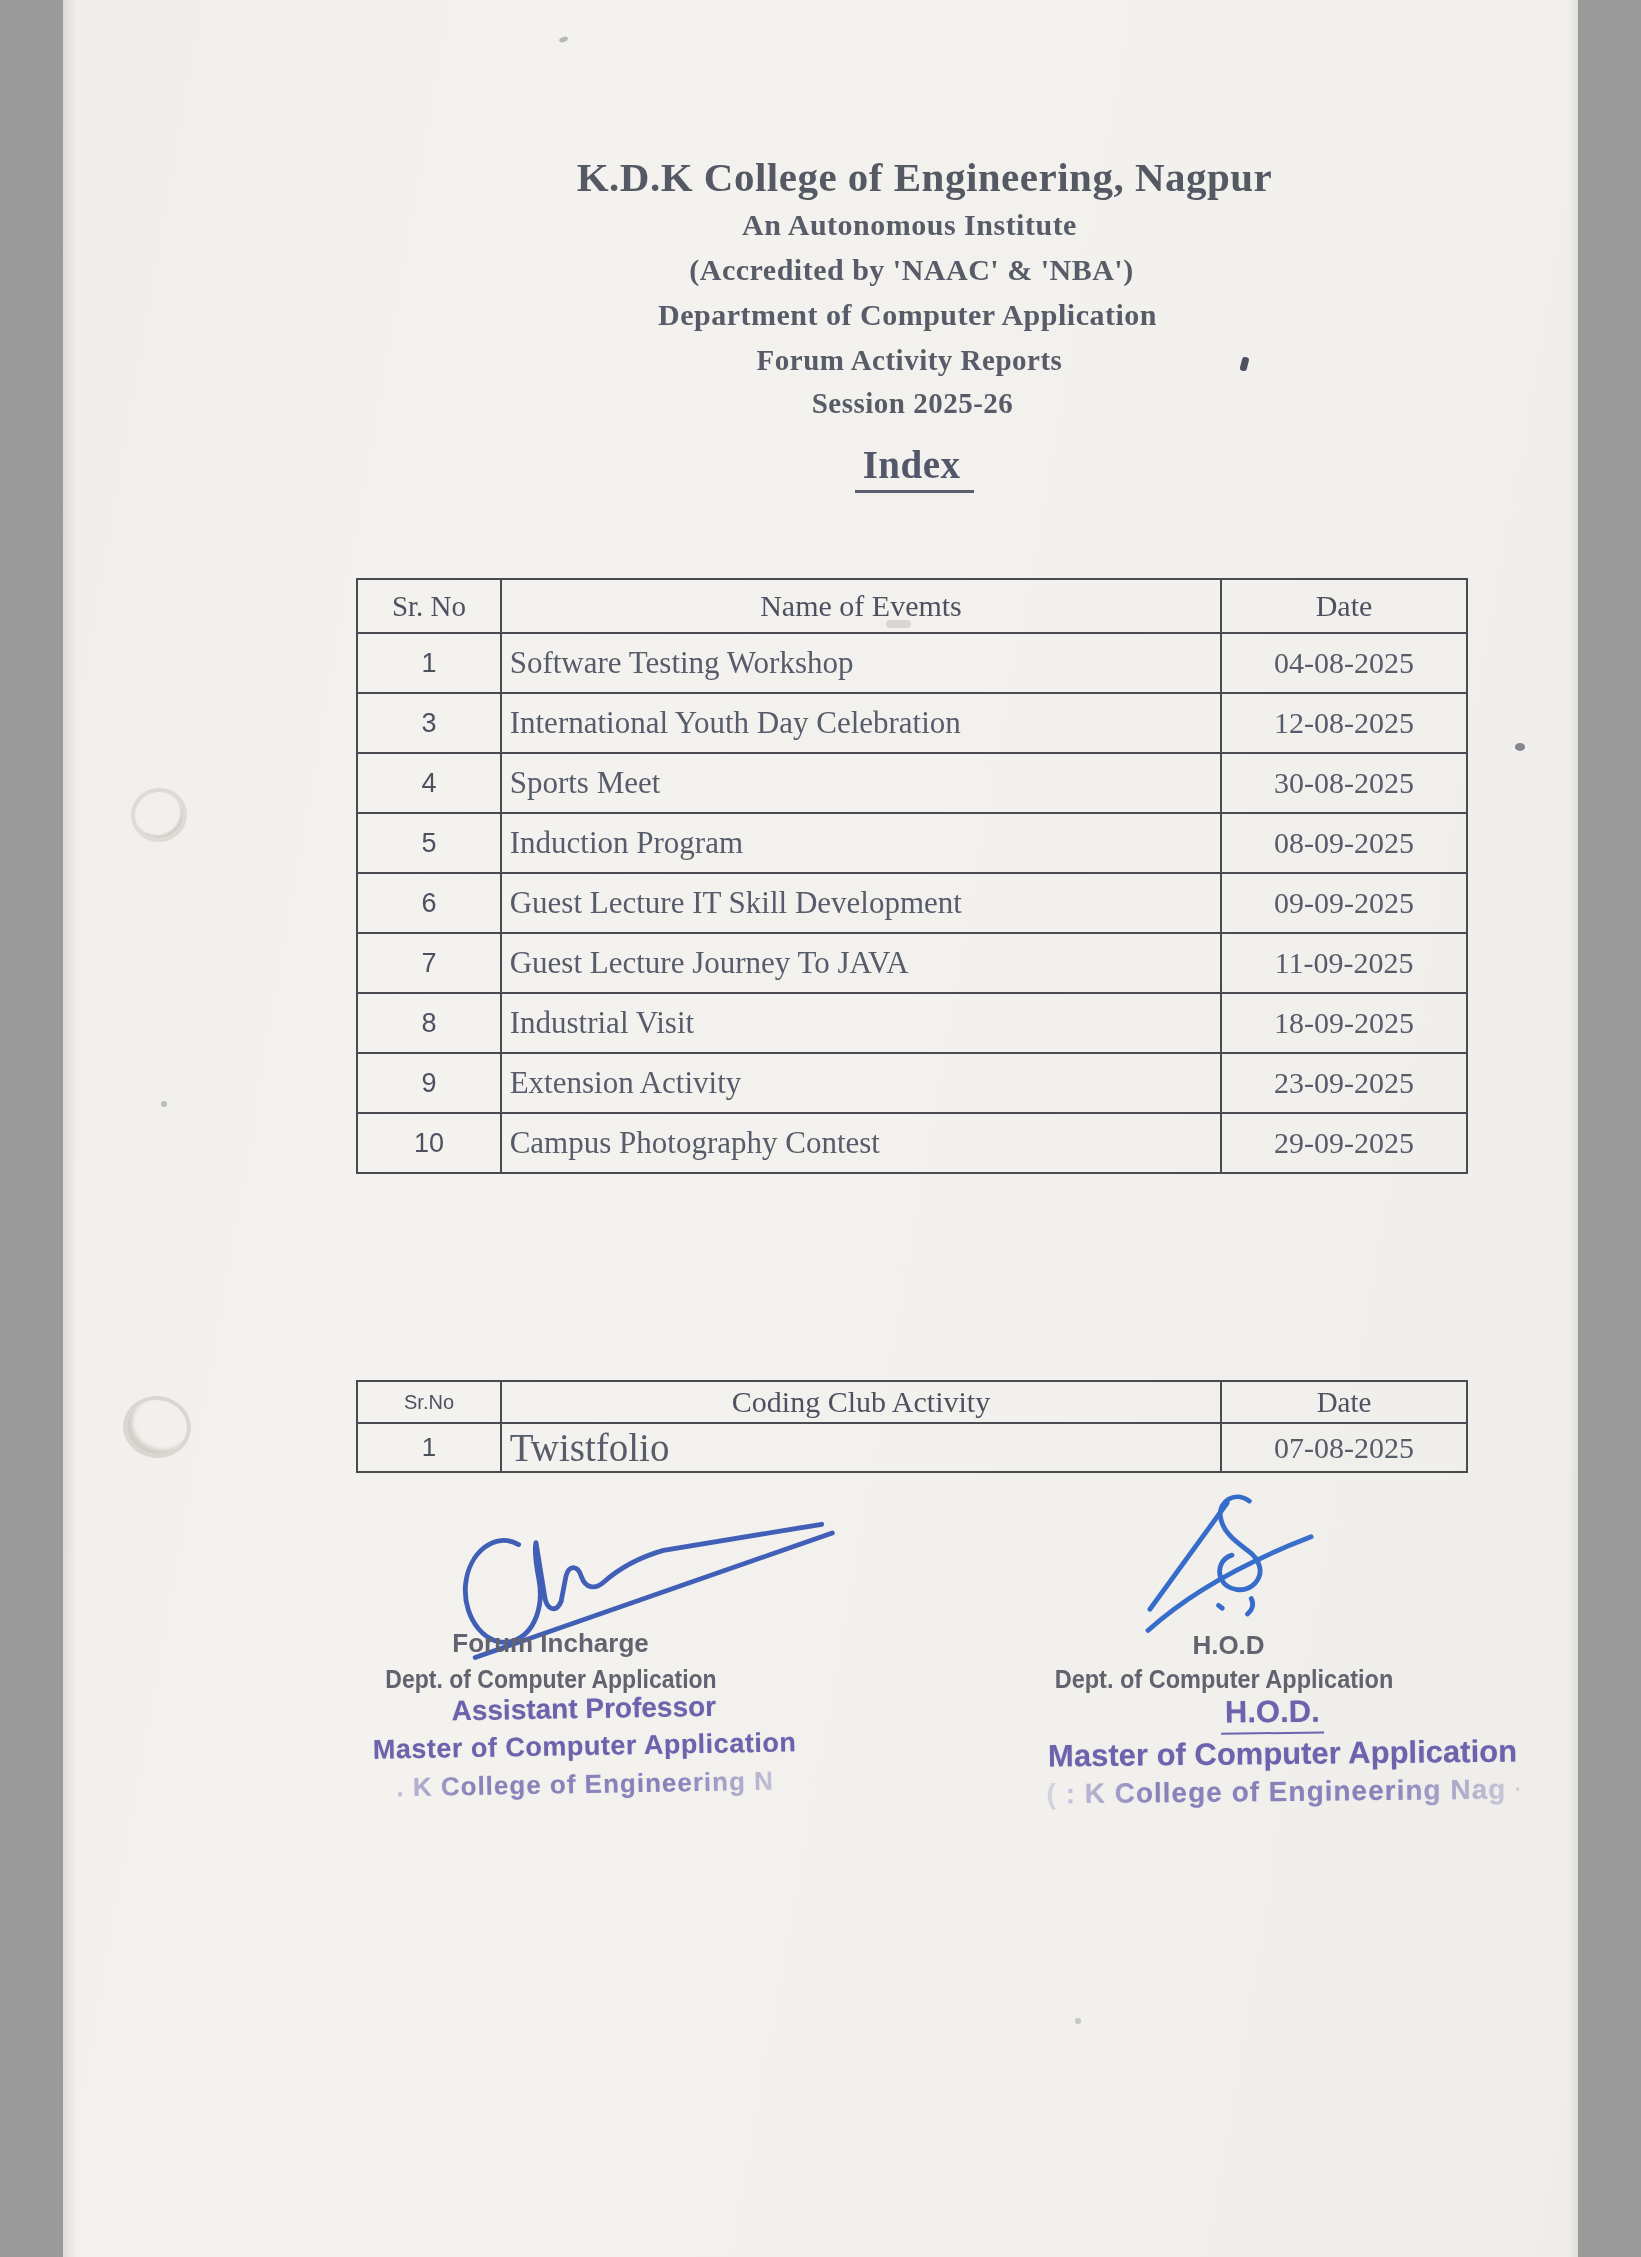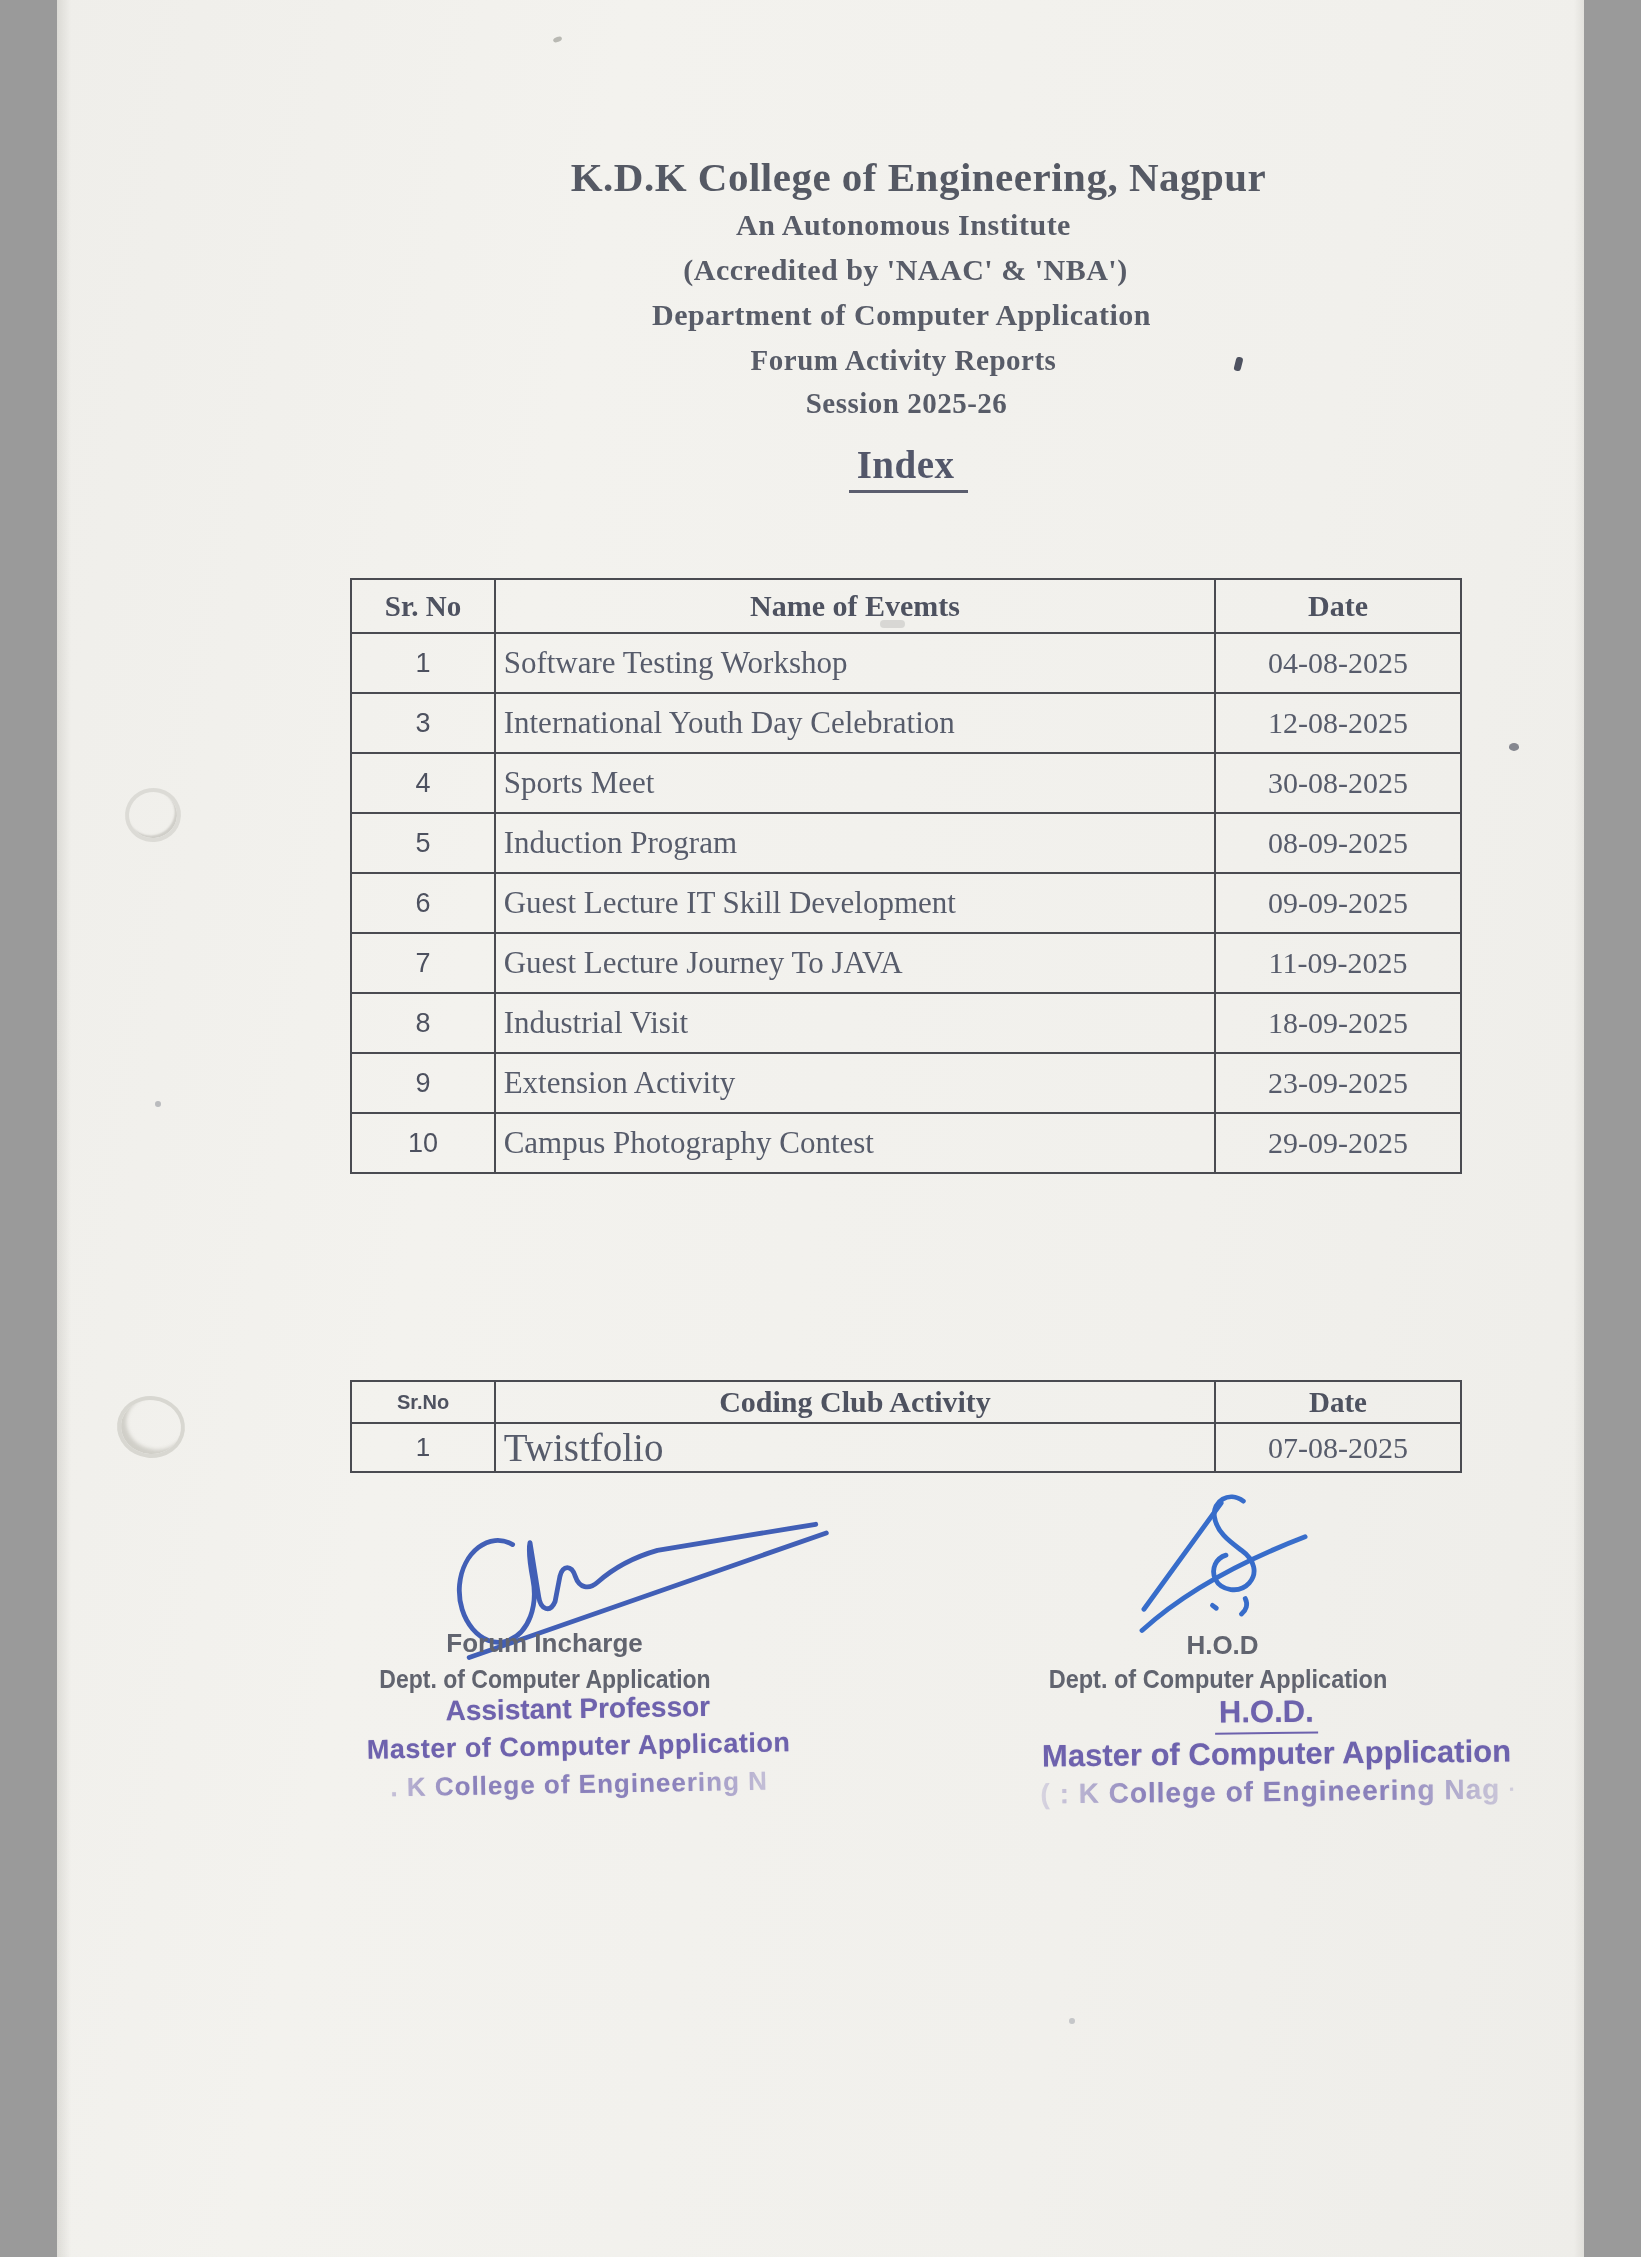--- a/index.html
+++ b/index.html
@@ -1,20 +1,19 @@
 <!DOCTYPE html>
 <html><head>
 <meta charset="utf-8">
 <style>
   html,body{margin:0;padding:0;background:#9a9a9a;}
   .page{
     position:relative;width:1515px;height:2257px;margin:0 auto;overflow:hidden;
     background:linear-gradient(100deg,#efeeea 0%,#f3f2ee 30%,#f1f0ec 70%,#eeede9 100%);
     font-family:"Liberation Serif",serif;
-    padding-left:12px;
   }
   .page::before{content:"";position:absolute;left:0;top:0;width:13.5px;height:100%;
     background:linear-gradient(90deg,rgba(160,158,150,.25),rgba(160,158,150,0));}
   .page::after{content:"";position:absolute;right:0;top:0;width:9.7px;height:100%;
     background:linear-gradient(270deg,rgba(160,158,150,.18),rgba(160,158,150,0));}
 
   
   .hline{position:absolute;left:0;width:1641px;text-align:center;
     color:#585c68;font-weight:bold;letter-spacing:0.5px;white-space:nowrap;}
   .doc-title   {top:153px;font-size:41px;transform:translateX(41px);color:#555964;}
@@ -28,21 +27,21 @@
 
   
   table{position:absolute;border-collapse:collapse;table-layout:fixed;background:transparent;}
   .t1{left:293px;top:578px;width:1110px;}
   .t2{left:293px;top:1380px;width:1110px;}
   .t1 th,.t1 td,.t2 th,.t2 td{border:2.9px solid #4a4b51;overflow:hidden;white-space:nowrap;}
   .t1 thead tr{height:54px;}
   .t1 tbody tr{height:60px;}
   .t2 thead tr{height:42px;}
   .t2 tbody tr{height:44px;}
-  th{font-weight:bold;color:#4e5260;}
+  th{font-weight:normal;color:#4e5260;}
   .t1 th.h0{font-size:29px;}
   .t1 th.h1,.t1 th.h2{font-size:30px;}
   .t2 th.h0{font-family:"Liberation Sans",sans-serif;font-size:20px;}
   .t2 th.h1{font-size:30px;}
   .t2 th.h2{font-size:29px;}
   td{color:#575c6b;}
   td.c0{font-family:"Liberation Sans",sans-serif;font-size:27px;text-align:center;color:#4d515f;}
   td.c1{font-size:31px;text-align:left;padding-left:7.7px;}
   td.c2{font-size:30px;text-align:center;}
   .t2 td.c0{font-size:26px;}

